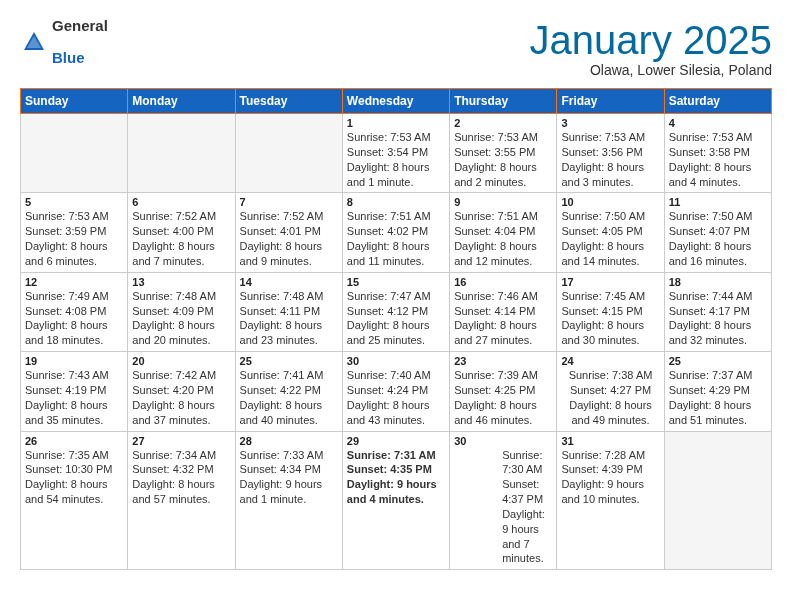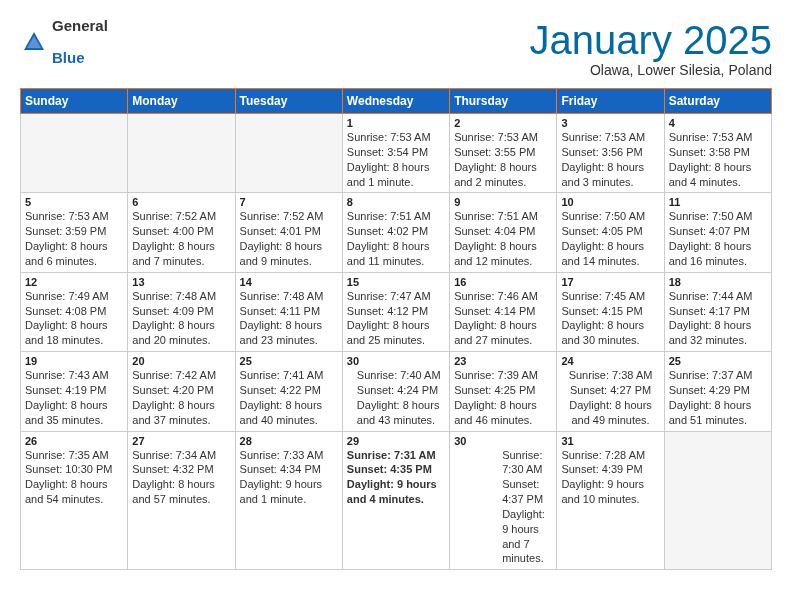--- a/index.html
+++ b/index.html
@@ -283,21 +283,21 @@
           </td>
           <td>
             <span class="date-num">25</span>
             <div class="cell-info" style="white-space: pre-line;">Sunrise: 7:41 AM
 Sunset: 4:22 PM
 Daylight: 8 hours
 and 40 minutes.</div>
           </td>
           <td>
             <span class="date-num">30</span>
-            <div class="cell-info" style="white-space: pre-line; margin-left: 10px;">Sunrise: 7:40 AM
+            <div class="cell-info" style="white-space: pre-line;">Sunrise: 7:40 AM
 Sunset: 4:24 PM
 Daylight: 8 hours
 and 43 minutes.</div>
           </td>
           <td>
             <span class="date-num">23</span>
             <div class="cell-info" style="white-space: pre-line;">Sunrise: 7:39 AM
 Sunset: 4:25 PM
 Daylight: 8 hours
 and 46 minutes.</div>

